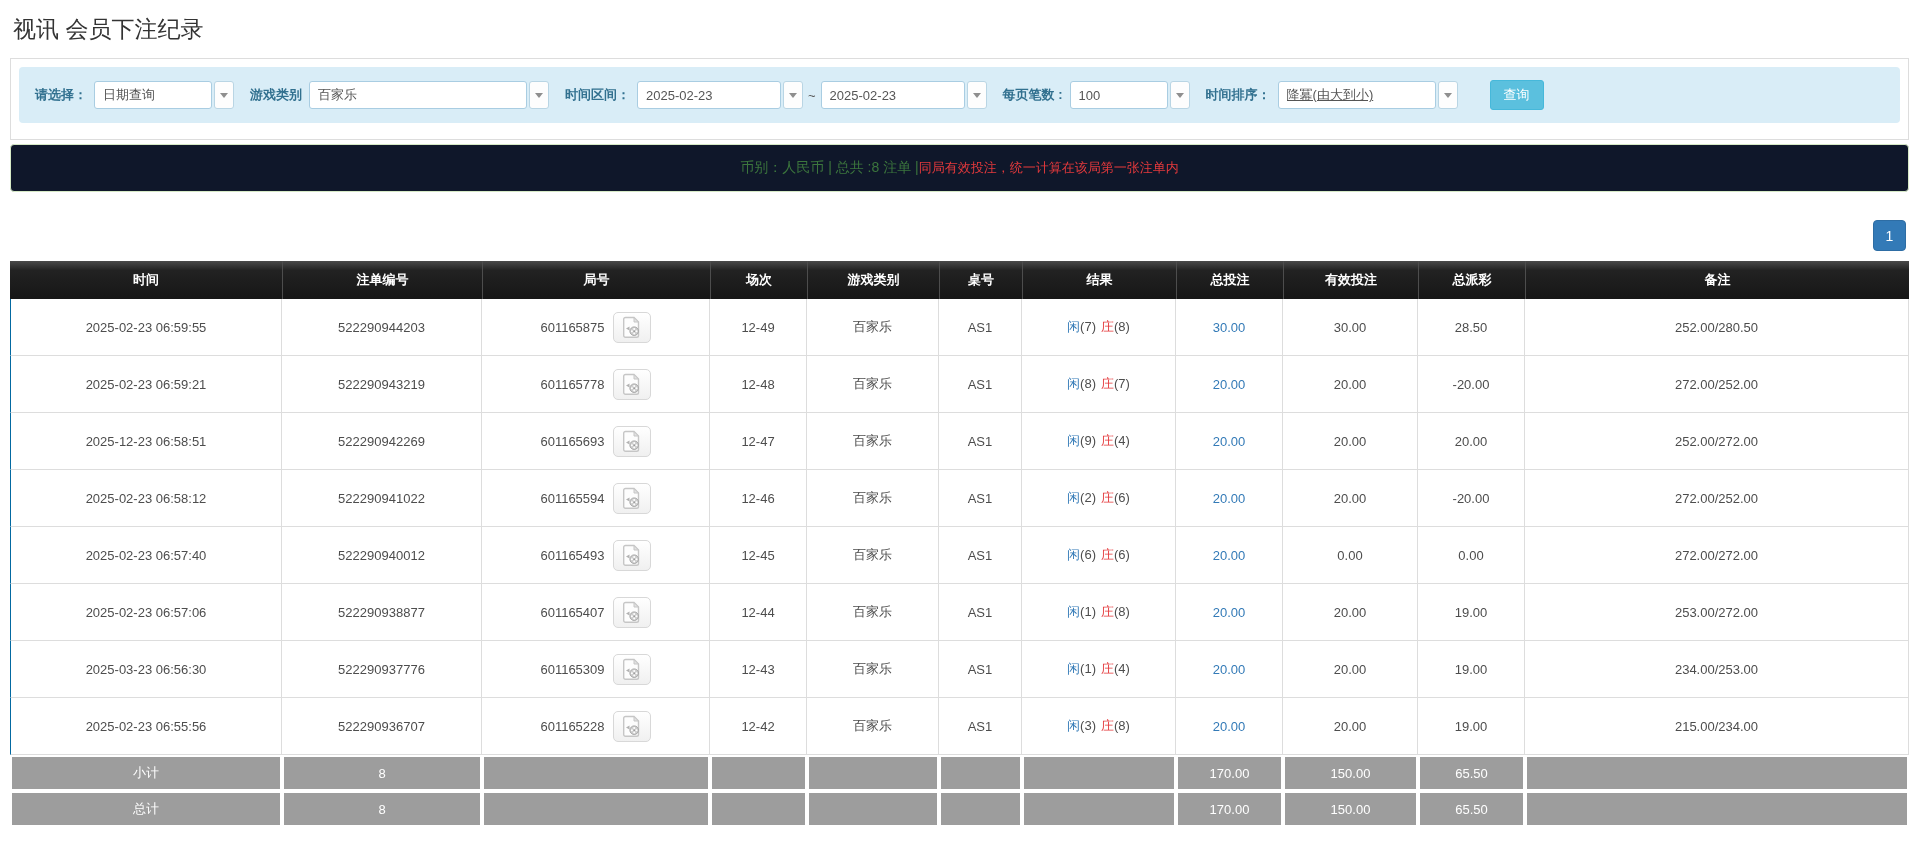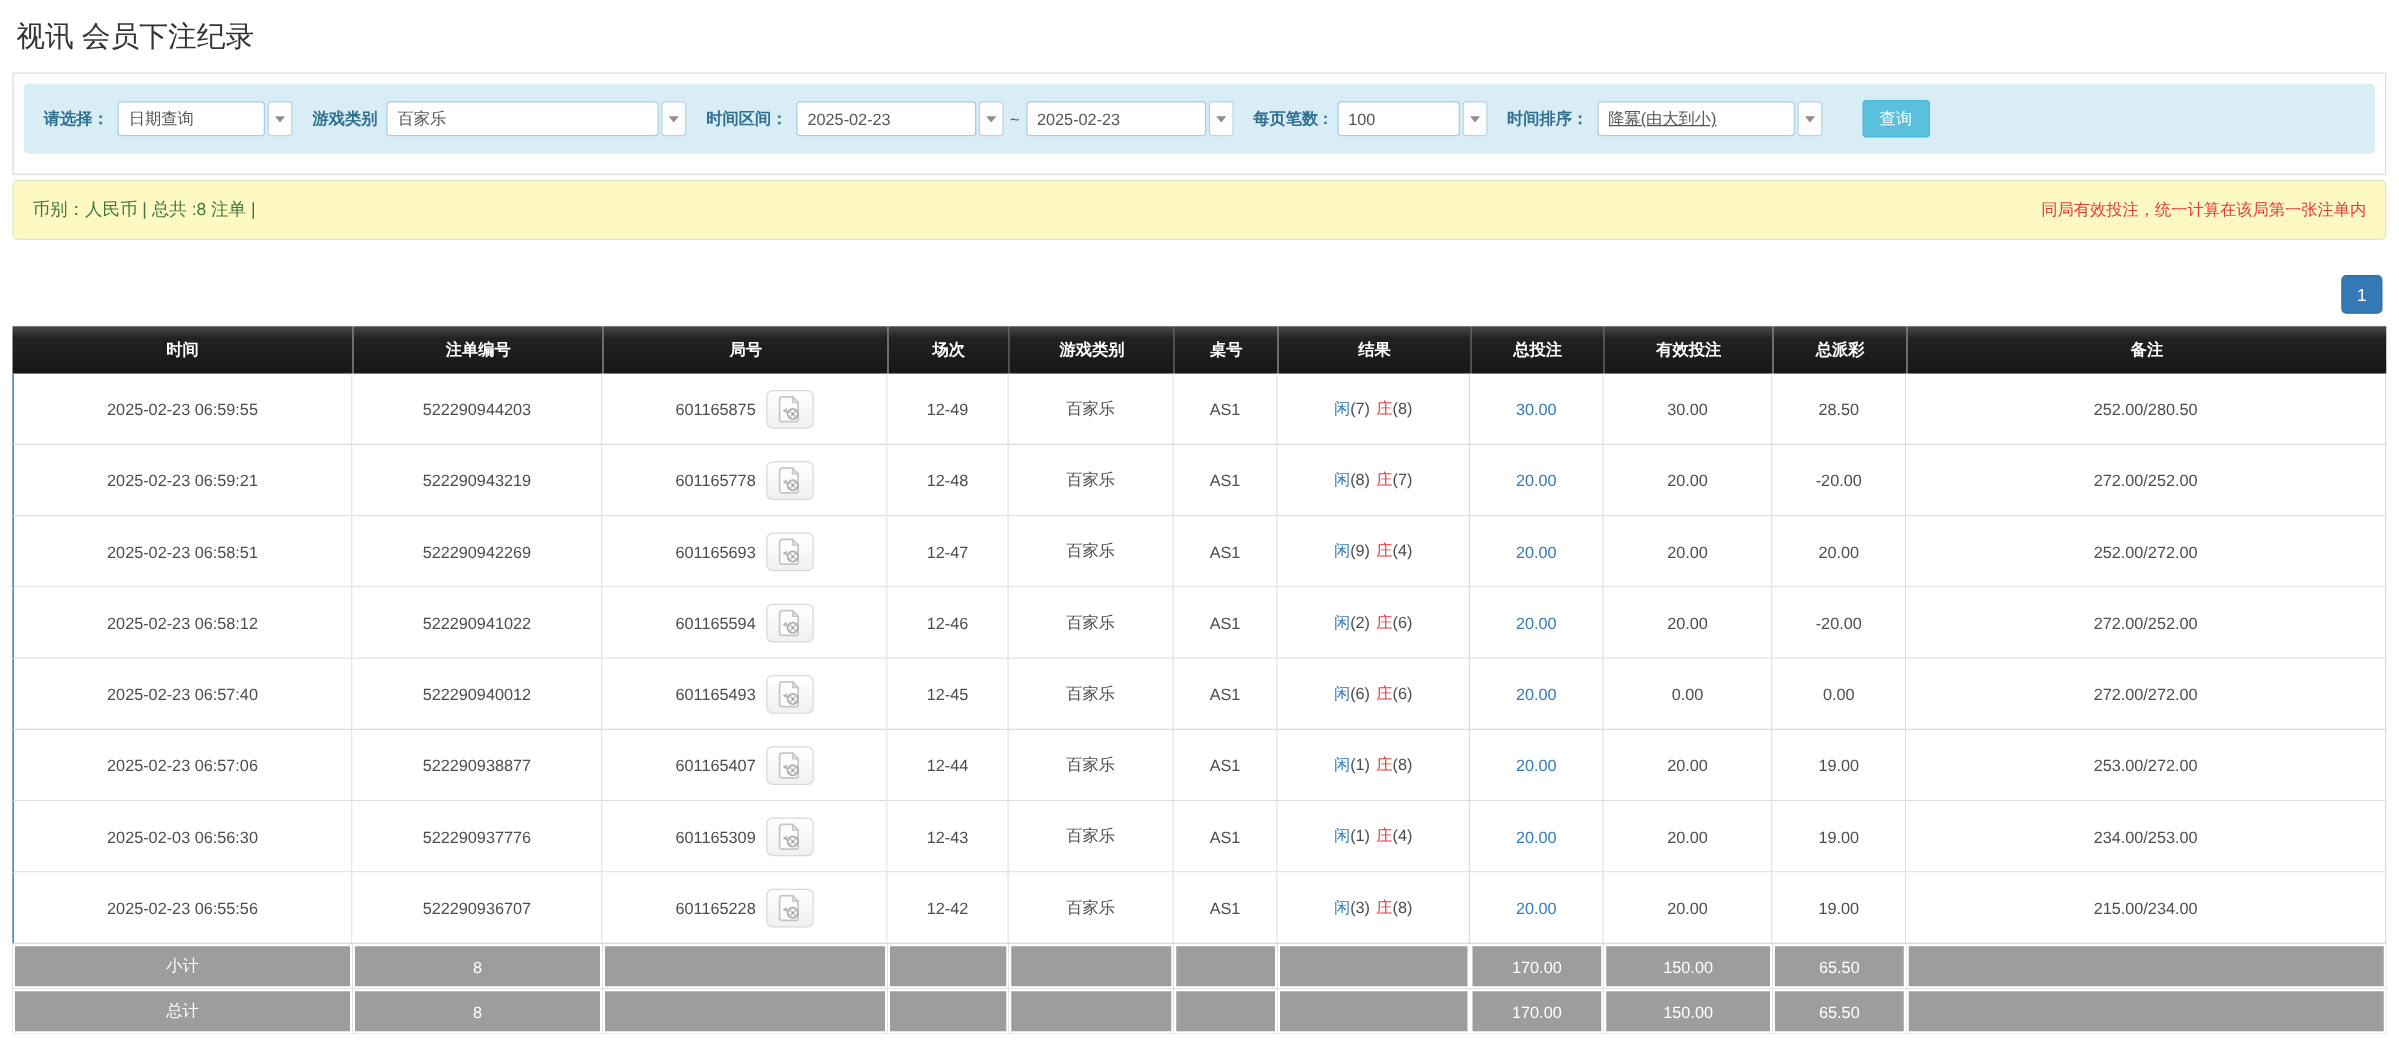--- a/index.html
+++ b/index.html
@@ -31,22 +31,22 @@
   .caret{width:0;height:0;border-left:4px solid transparent;border-right:4px solid transparent;border-top:5px solid #8e8e8e;}
   .w-select{width:100px;} .w-game{width:200px;} .w-date{width:126px;} .w-size{width:80px;} .w-sort{width:140px;text-decoration:underline;}
   .tilde{color:#555;font-size:13px;margin:0 5px;}
   .search-btn{
     height:30px;padding:0 13px;background:#5bc0de;border:1px solid #46b8da;
     color:#fff;border-radius:3px;font-size:13px;margin-left:32px;cursor:pointer;
   }
 
   
   .summary-bar{
-    margin-top:4px;height:48px;background:#fef9c3;border:1px solid #d6e9c6;border-radius:4px;
-    display:flex;align-items:center;justify-content:space-between;padding:0 15px;box-sizing:border-box;
+    margin-top:4px;height:48px;background:#0f172a;border:1px solid #d6e9c6;border-radius:4px;
+    display:flex;align-items:center;justify-content:center;padding:0 15px;box-sizing:border-box;
   }
   .summary-left{color:#3c763d;font-size:14px;}
   .summary-right{color:#e4393c;font-size:13px;}
 
   
   .pager{display:flex;justify-content:flex-end;padding-right:3px;}
   .pager.top{margin:28px 0 10px;}
   .pager-btn{
     width:33px;height:31px;background:#337ab7;border:1px solid #2e6da4;border-radius:4px;
     color:#fff;font-size:14px;cursor:pointer;
@@ -239,21 +239,21 @@
     <td>AS1</td>
     <td>
       <span class="rp"><span class="blue">闲</span><span>(8)</span></span><span class="rb"><span class="red">庄</span><span>(7)</span></span>
     </td>
     <td><a class="bet-link">20.00</a></td>
     <td>20.00</td>
     <td class="neg">-20.00</td>
     <td>272.00/252.00</td>
   </tr>
         <tr>
-    <td>2025-02-23 06:58:51</td>
+    <td>2025-12-23 06:58:51</td>
     <td>522290942269</td>
     <td>
       <span class="round-cell-inner">
         <span>601165693</span>
         <button class="video-btn">
           <svg width="22" height="24" viewBox="0 0 22 24">
             <path d="M4.5 2.5 h8.5 l4.5 4.5 v13.5 a1.8 1.8 0 0 1 -1.8 1.8 H4.5 a1.8 1.8 0 0 1 -1.8 -1.8 V4.3 a1.8 1.8 0 0 1 1.8 -1.8 z" fill="#fdfdfd" stroke="#c6c6c6" stroke-width="1.4"></path>
             <path d="M13 2.5 l4.5 4.5 H13 z" fill="#e2e2e2" stroke="#c6c6c6" stroke-width="1"></path>
             <path d="M5 13.5 l3.5 2 v-4 z" fill="#b2b2b2"></path>
             <circle cx="13.2" cy="16.2" r="4.3" fill="#cdcdcd" stroke="#a8a8a8" stroke-width="1"></circle>
@@ -367,21 +367,21 @@
     <td>AS1</td>
     <td>
       <span class="rp"><span class="blue">闲</span><span>(1)</span></span><span class="rb"><span class="red">庄</span><span>(8)</span></span>
     </td>
     <td><a class="bet-link">20.00</a></td>
     <td>20.00</td>
     <td>19.00</td>
     <td>253.00/272.00</td>
   </tr>
         <tr>
-    <td>2025-02-03 06:56:30</td>
+    <td>2025-03-23 06:56:30</td>
     <td>522290937776</td>
     <td>
       <span class="round-cell-inner">
         <span>601165309</span>
         <button class="video-btn">
           <svg width="22" height="24" viewBox="0 0 22 24">
             <path d="M4.5 2.5 h8.5 l4.5 4.5 v13.5 a1.8 1.8 0 0 1 -1.8 1.8 H4.5 a1.8 1.8 0 0 1 -1.8 -1.8 V4.3 a1.8 1.8 0 0 1 1.8 -1.8 z" fill="#fdfdfd" stroke="#c6c6c6" stroke-width="1.4"></path>
             <path d="M13 2.5 l4.5 4.5 H13 z" fill="#e2e2e2" stroke="#c6c6c6" stroke-width="1"></path>
             <path d="M5 13.5 l3.5 2 v-4 z" fill="#b2b2b2"></path>
             <circle cx="13.2" cy="16.2" r="4.3" fill="#cdcdcd" stroke="#a8a8a8" stroke-width="1"></circle>

